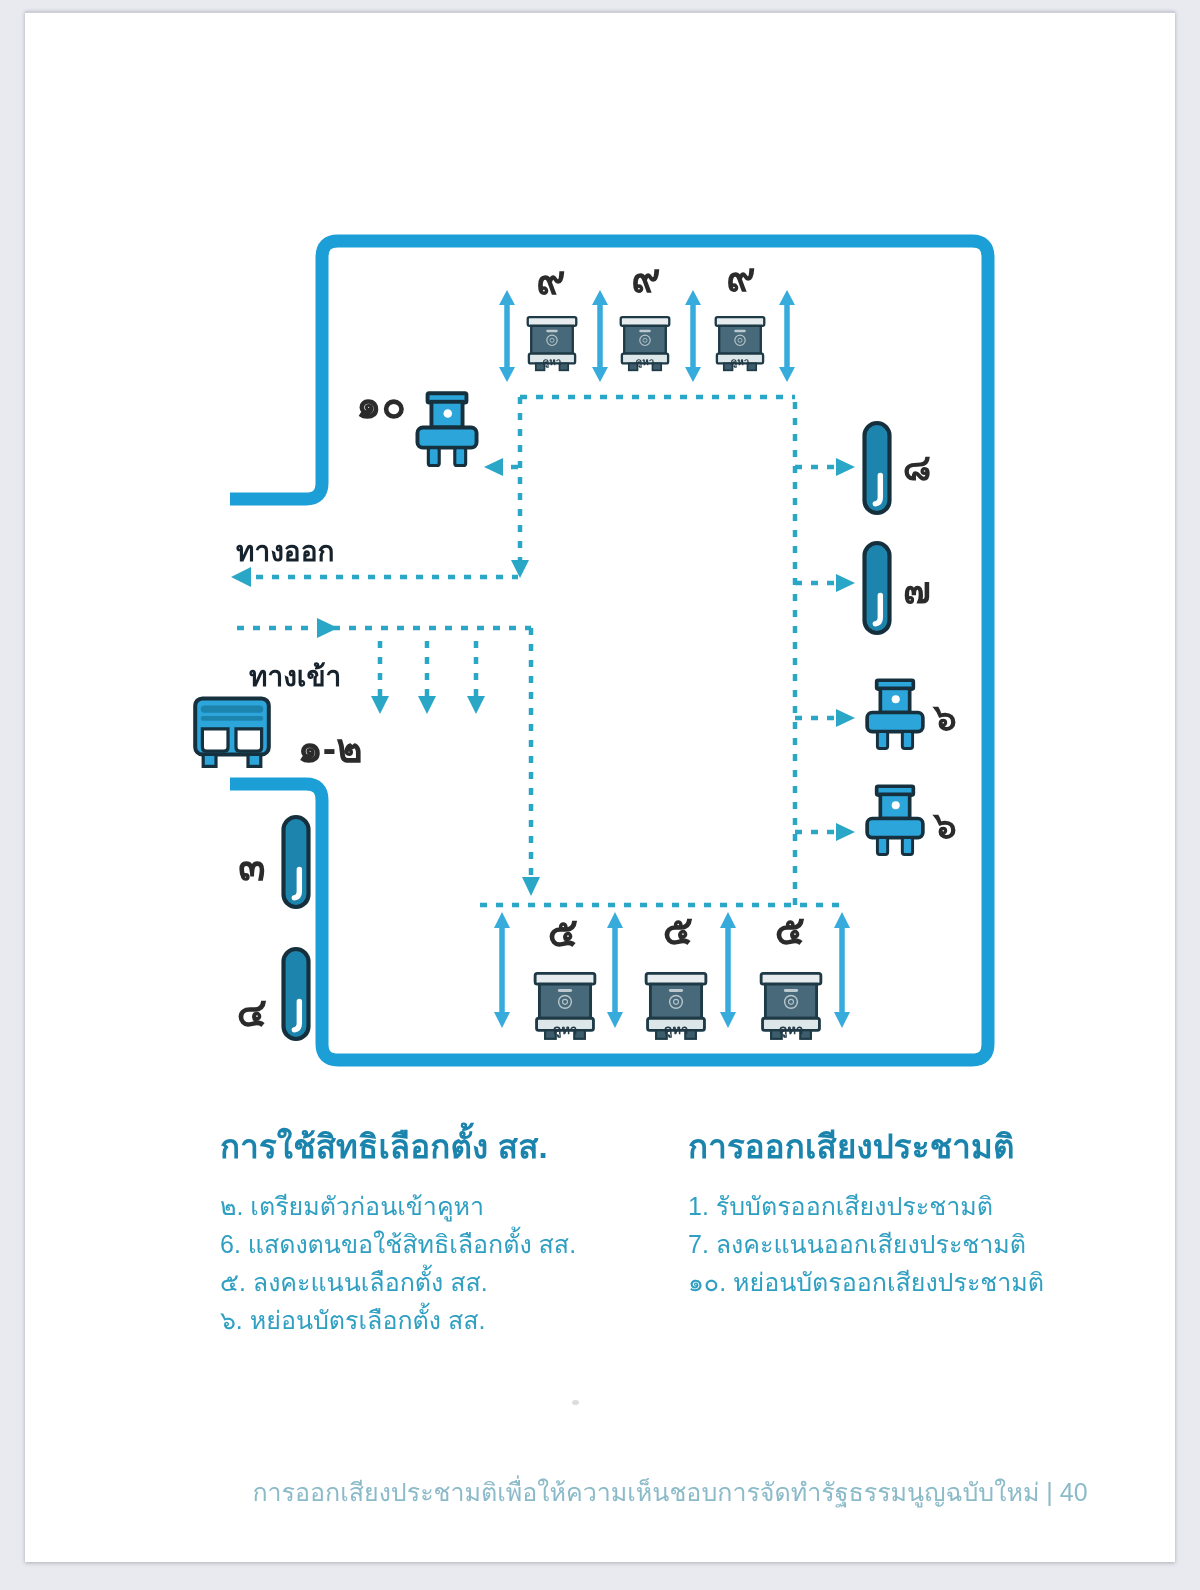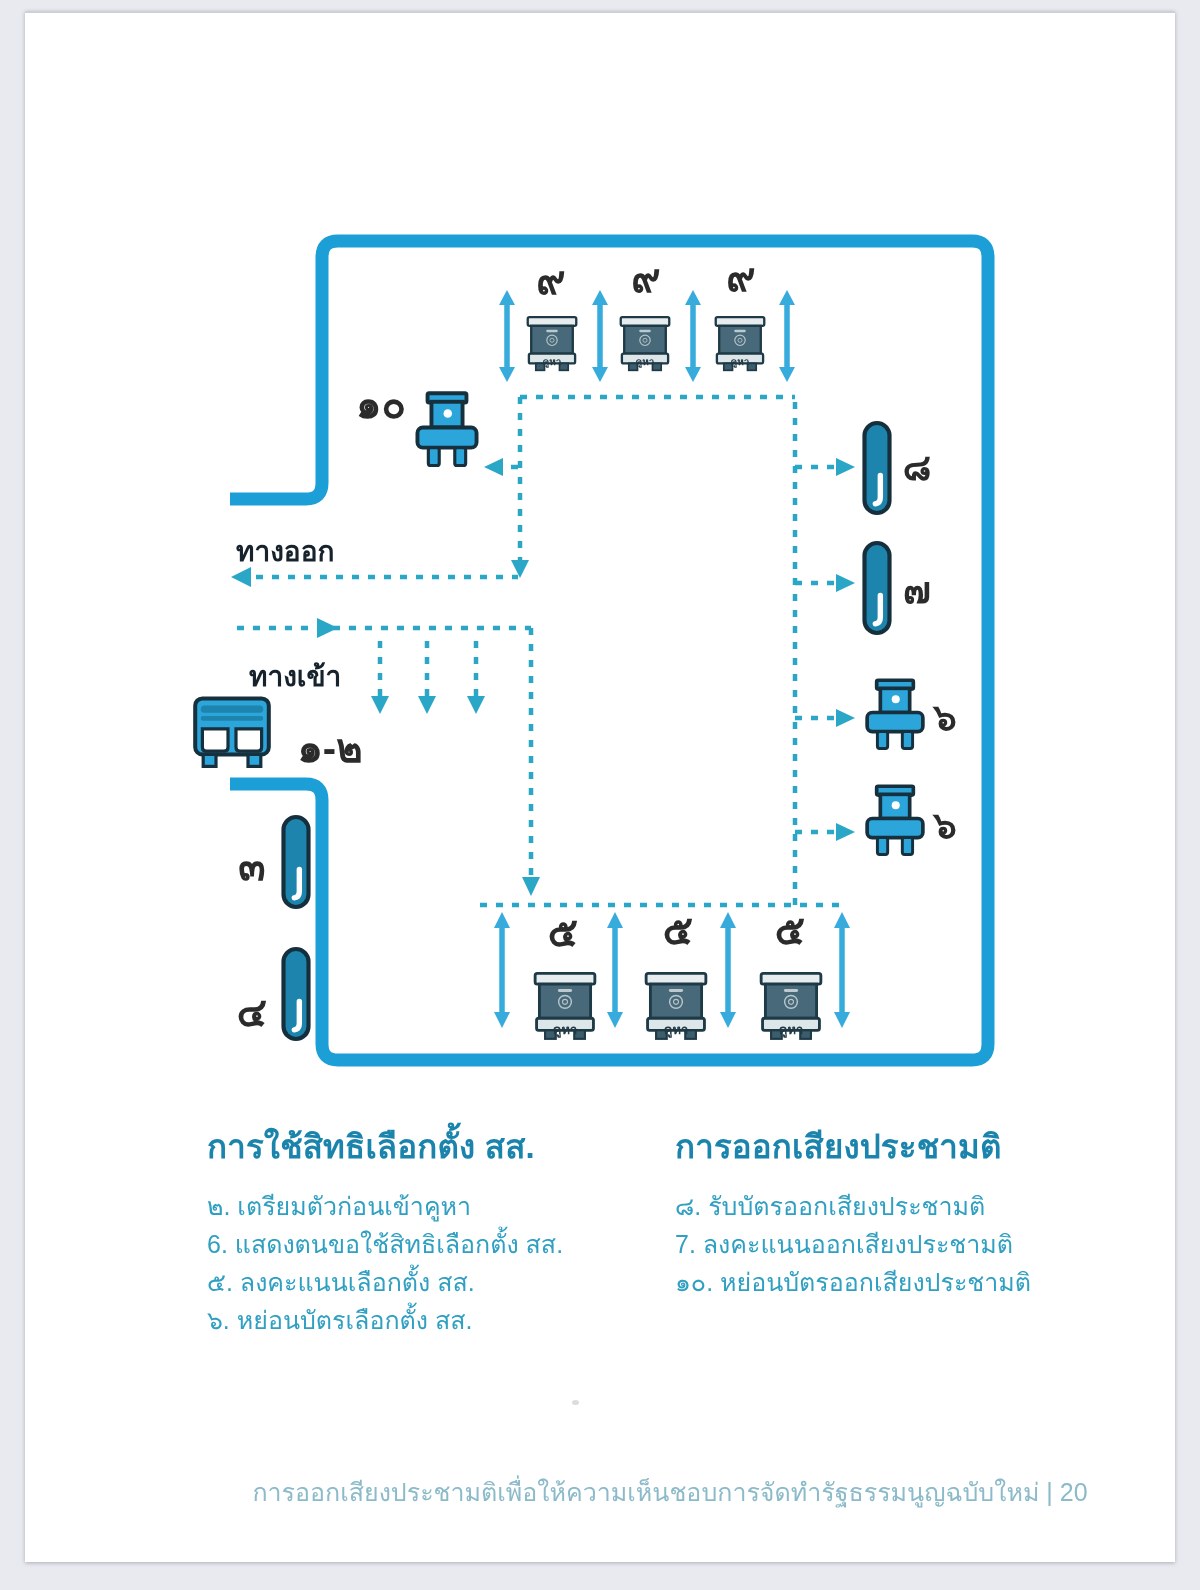--- a/index.html
+++ b/index.html
@@ -19,21 +19,21 @@
   .wall{fill:none;stroke:#1b9fd6;stroke-width:13;}
   .flow{fill:none;stroke:#2aa6c6;stroke-width:4.5;stroke-dasharray:7 9;}
   .ah{fill:#2aa6c6;stroke:none;}
   .da-line{stroke:#36abdc;stroke-width:5.5;}
   .da-head{fill:#36abdc;stroke:none;}
   .num{font-size:40px;fill:#2b2b2b;font-weight:bold;text-anchor:middle;}
   .num-s{font-size:37px;fill:#2b2b2b;font-weight:bold;text-anchor:middle;}
   .gate{font-size:28px;font-weight:bold;fill:#16222c;text-anchor:start;}
   .boothlbl{font-size:10px;font-weight:bold;fill:#223844;text-anchor:middle;}
   .boothlbl-lg{font-size:13px;font-weight:bold;fill:#223844;text-anchor:middle;}
-  .legend{position:absolute;width:470px;}
+  .legend{position:absolute;width:470px;margin-left:13px;}
   .legend-title{font-size:33px;font-weight:bold;color:#1b84ad;letter-spacing:.2px;}
   .legend-items{margin-top:14px;}
   .legend-item{font-size:25px;color:#2f9fc2;line-height:38px;white-space:nowrap;}
   .footer{
     position:absolute;left:170px;right:30px;top:1472px;text-align:center;
     font-size:25px;color:#8bbac9;
   }
   .speck{position:absolute;left:572px;top:1400px;width:7px;height:5px;
     background:#dcdcdc;border-radius:50%;}
 </style>
@@ -215,21 +215,21 @@
     <div class="legend-item">๒. เตรียมตัวก่อนเข้าคูหา</div>
     <div class="legend-item">6. แสดงตนขอใช้สิทธิเลือกตั้ง สส.</div>
     <div class="legend-item">๕. ลงคะแนนเลือกตั้ง สส.</div>
     <div class="legend-item">๖. หย่อนบัตรเลือกตั้ง สส.</div>
   </div>
 </div>
 
 <div class="legend" style="left:675px;top:1120px;">
   <div class="legend-title">การออกเสียงประชามติ</div>
   <div class="legend-items">
-    <div class="legend-item">๘. รับบัตรออกเสียงประชามติ</div>
+    <div class="legend-item">1. รับบัตรออกเสียงประชามติ</div>
     <div class="legend-item">7. ลงคะแนนออกเสียงประชามติ</div>
     <div class="legend-item">๑๐. หย่อนบัตรออกเสียงประชามติ</div>
   </div>
 </div>
 
 <div class="speck"></div>
 
-<div class="footer">การออกเสียงประชามติเพื่อให้ความเห็นชอบการจัดทำรัฐธรรมนูญฉบับใหม่ | 20</div>
+<div class="footer">การออกเสียงประชามติเพื่อให้ความเห็นชอบการจัดทำรัฐธรรมนูญฉบับใหม่ | 40</div>
 
 </body></html>

